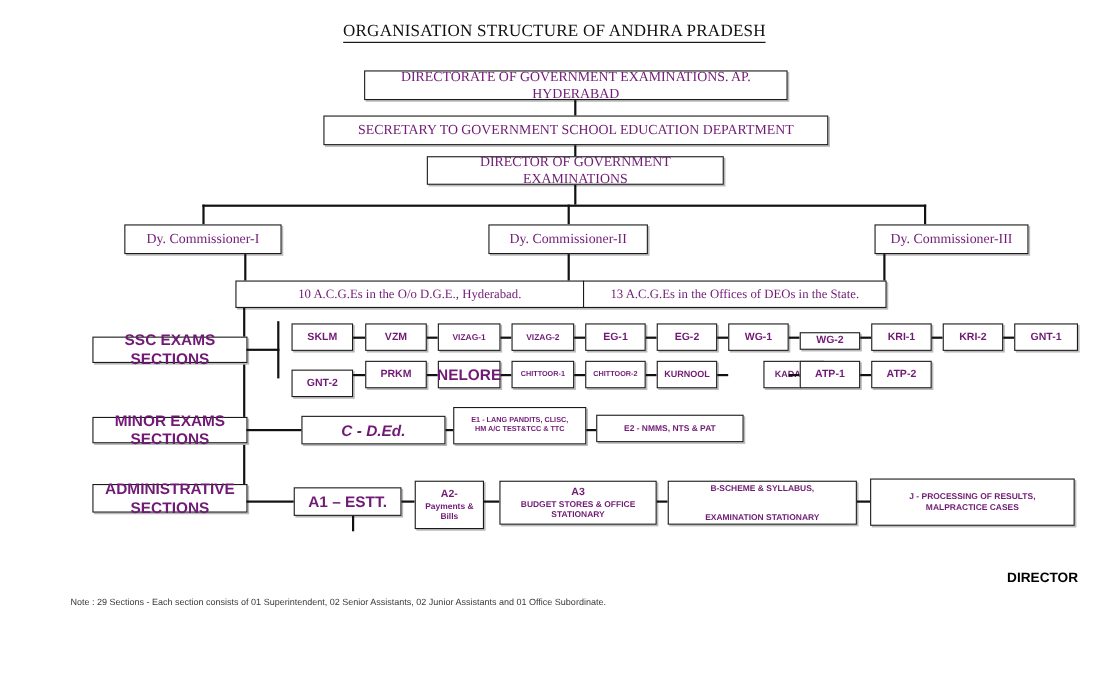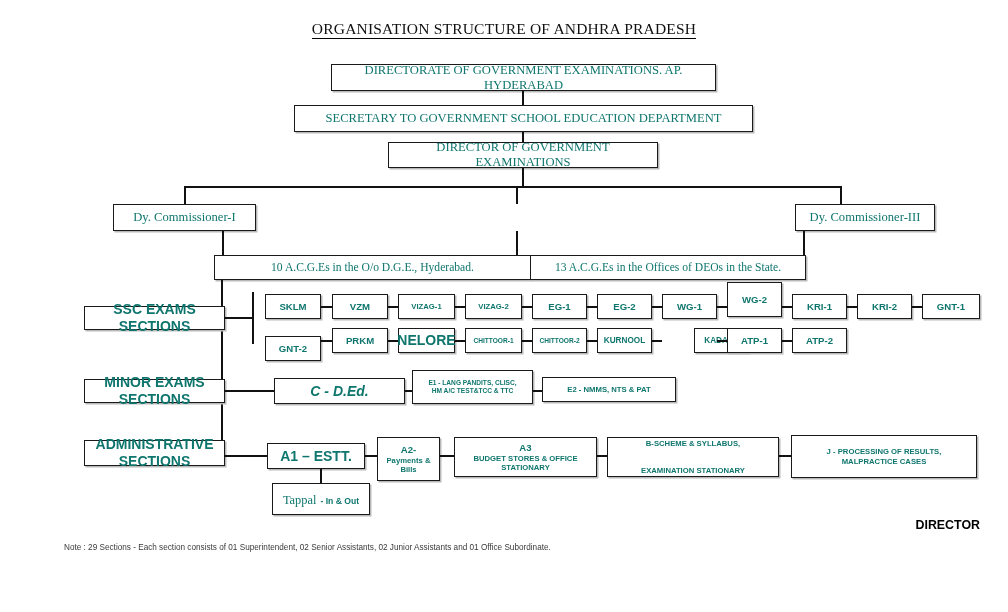--- a/index.html
+++ b/index.html
@@ -13,21 +13,21 @@
   .ttl{
     position:absolute;left:0;top:20px;width:1008px;text-align:center;
     font-size:15.5px;letter-spacing:.2px;color:#111;
   }
   .ttl span{border-bottom:1.6px solid #000;padding-bottom:1px;margin-top:32px;}
 
   .bx{
     position:absolute;box-sizing:border-box;
     border:1.3px solid #1a1a1a;background:#fff;
     display:flex;align-items:center;justify-content:center;
-    text-align:center;color:#0f766e;line-height:1.18;
+    text-align:center;color:#701a75;line-height:1.18;
     padding:1px 3px;
   }
   .bx.sh{box-shadow:1.5px 1.5px 0 0 #b9b9b9;}
 
   .serif{font-family:"Liberation Serif",serif;}
   .sans{font-family:"Liberation Sans",sans-serif;font-weight:bold;}
 
   .f13{font-size:12.6px;}
   .f12{font-size:11.6px;}
   .f10b{font-size:9.6px;font-weight:bold;}
@@ -78,20 +78,23 @@
 
   <div class="ln lnv2" style="left:522px;top:168px;height:18px;"></div>
   <div class="ln lnh2" style="left:184px;top:186px;width:658px;"></div>
   <div class="ln lnv2" style="left:184px;top:186px;height:18px;"></div>
   <div class="ln lnv2" style="left:516px;top:186px;height:18px;"></div>
   <div class="ln lnv2" style="left:840px;top:186px;height:18px;"></div>
 
   <div class="bx sh serif f13" style="left:113px;top:204px;width:143px;height:27px;">
     <span>Dy. Commissioner-I</span>
   </div>
+  <div class="bx sh serif f13" style="left:444px;top:204px;width:145px;height:27px;">
+    <span>Dy. Commissioner-II</span>
+  </div>
   <div class="bx sh serif f13" style="left:795px;top:204px;width:140px;height:27px;">
     <span>Dy. Commissioner-III</span>
   </div>
 
   <div class="ln lnv" style="left:222px;top:231px;height:25px;"></div>
   <div class="ln lnv" style="left:516px;top:231px;height:25px;"></div>
   <div class="ln lnv" style="left:803px;top:231px;height:25px;"></div>
 
   <div class="bx sh serif f12" style="left:214px;top:255px;width:317px;height:25px;">
     <span>10 A.C.G.Es in the O/o D.G.E., Hyderabad.</span>
@@ -129,21 +132,21 @@
     </div>
   <div class="ln lnh" style="left:587px;top:306px;width:10px;"></div>
   <div class="bx sh sans f10b" style="left:597px;top:294px;width:55px;height:25px;">
     <span>EG-2</span>
     </div>
   <div class="ln lnh" style="left:652px;top:306px;width:10px;"></div>
   <div class="bx sh sans f10b" style="left:662px;top:294px;width:55px;height:25px;">
     <span>WG-1</span>
     </div>
   <div class="ln lnh" style="left:717px;top:306px;width:10px;"></div>
-  <div class="bx sh sans f10b" style="left:727px;top:282px;width:55px;height:35px;">
+  <div class="bx sh sans f10b" style="left:727px;top:302px;width:55px;height:16px;">
     <span>WG-2</span>
     </div>
   <div class="ln lnh" style="left:782px;top:306px;width:10px;"></div>
   <div class="bx sh sans f10b" style="left:792px;top:294px;width:55px;height:25px;">
     <span>KRI-1</span>
     </div>
   <div class="ln lnh" style="left:847px;top:306px;width:10px;"></div>
   <div class="bx sh sans f10b" style="left:857px;top:294px;width:55px;height:25px;">
     <span>KRI-2</span>
     </div>
@@ -211,26 +214,20 @@
   <div class="bx sh sans f9b" style="left:84px;top:440px;width:141px;height:26px;">
     <span>ADMINISTRATIVE SECTIONS</span>
   </div>
   <div class="ln lnh2" style="left:224px;top:455px;width:44px;"></div>
 
   <div class="bx sh sans f9b" style="left:267px;top:443px;width:98px;height:26px;">
     <span>A1 – ESTT.</span>
   </div>
   <div class="ln lnv" style="left:320px;top:469px;height:14px;"></div>
 
-  <div class="bx sh" style="left:272px;top:483px;width:98px;height:32px;">
-    <span>
-      <span class="tappal-a">Tappal</span>
-      <span class="tappal-b">- In &amp; Out</span>
-    </span>
-  </div>
 
   <div class="ln lnh" style="left:365px;top:455px;width:12px;"></div>
   <div class="bx sh sans f8b" style="left:377px;top:437px;width:63px;height:44px;flex-direction:column;justify-content:center;">
     <span class="two-line f10b">A2-</span>
     <span class="two-line">Payments &amp;</span>
     <span class="two-line">Bills</span>
   </div>
 
   <div class="ln lnh" style="left:440px;top:455px;width:14px;"></div>
   <div class="bx sh sans f8b" style="left:454px;top:437px;width:143px;height:40px;flex-direction:column;justify-content:center;">

